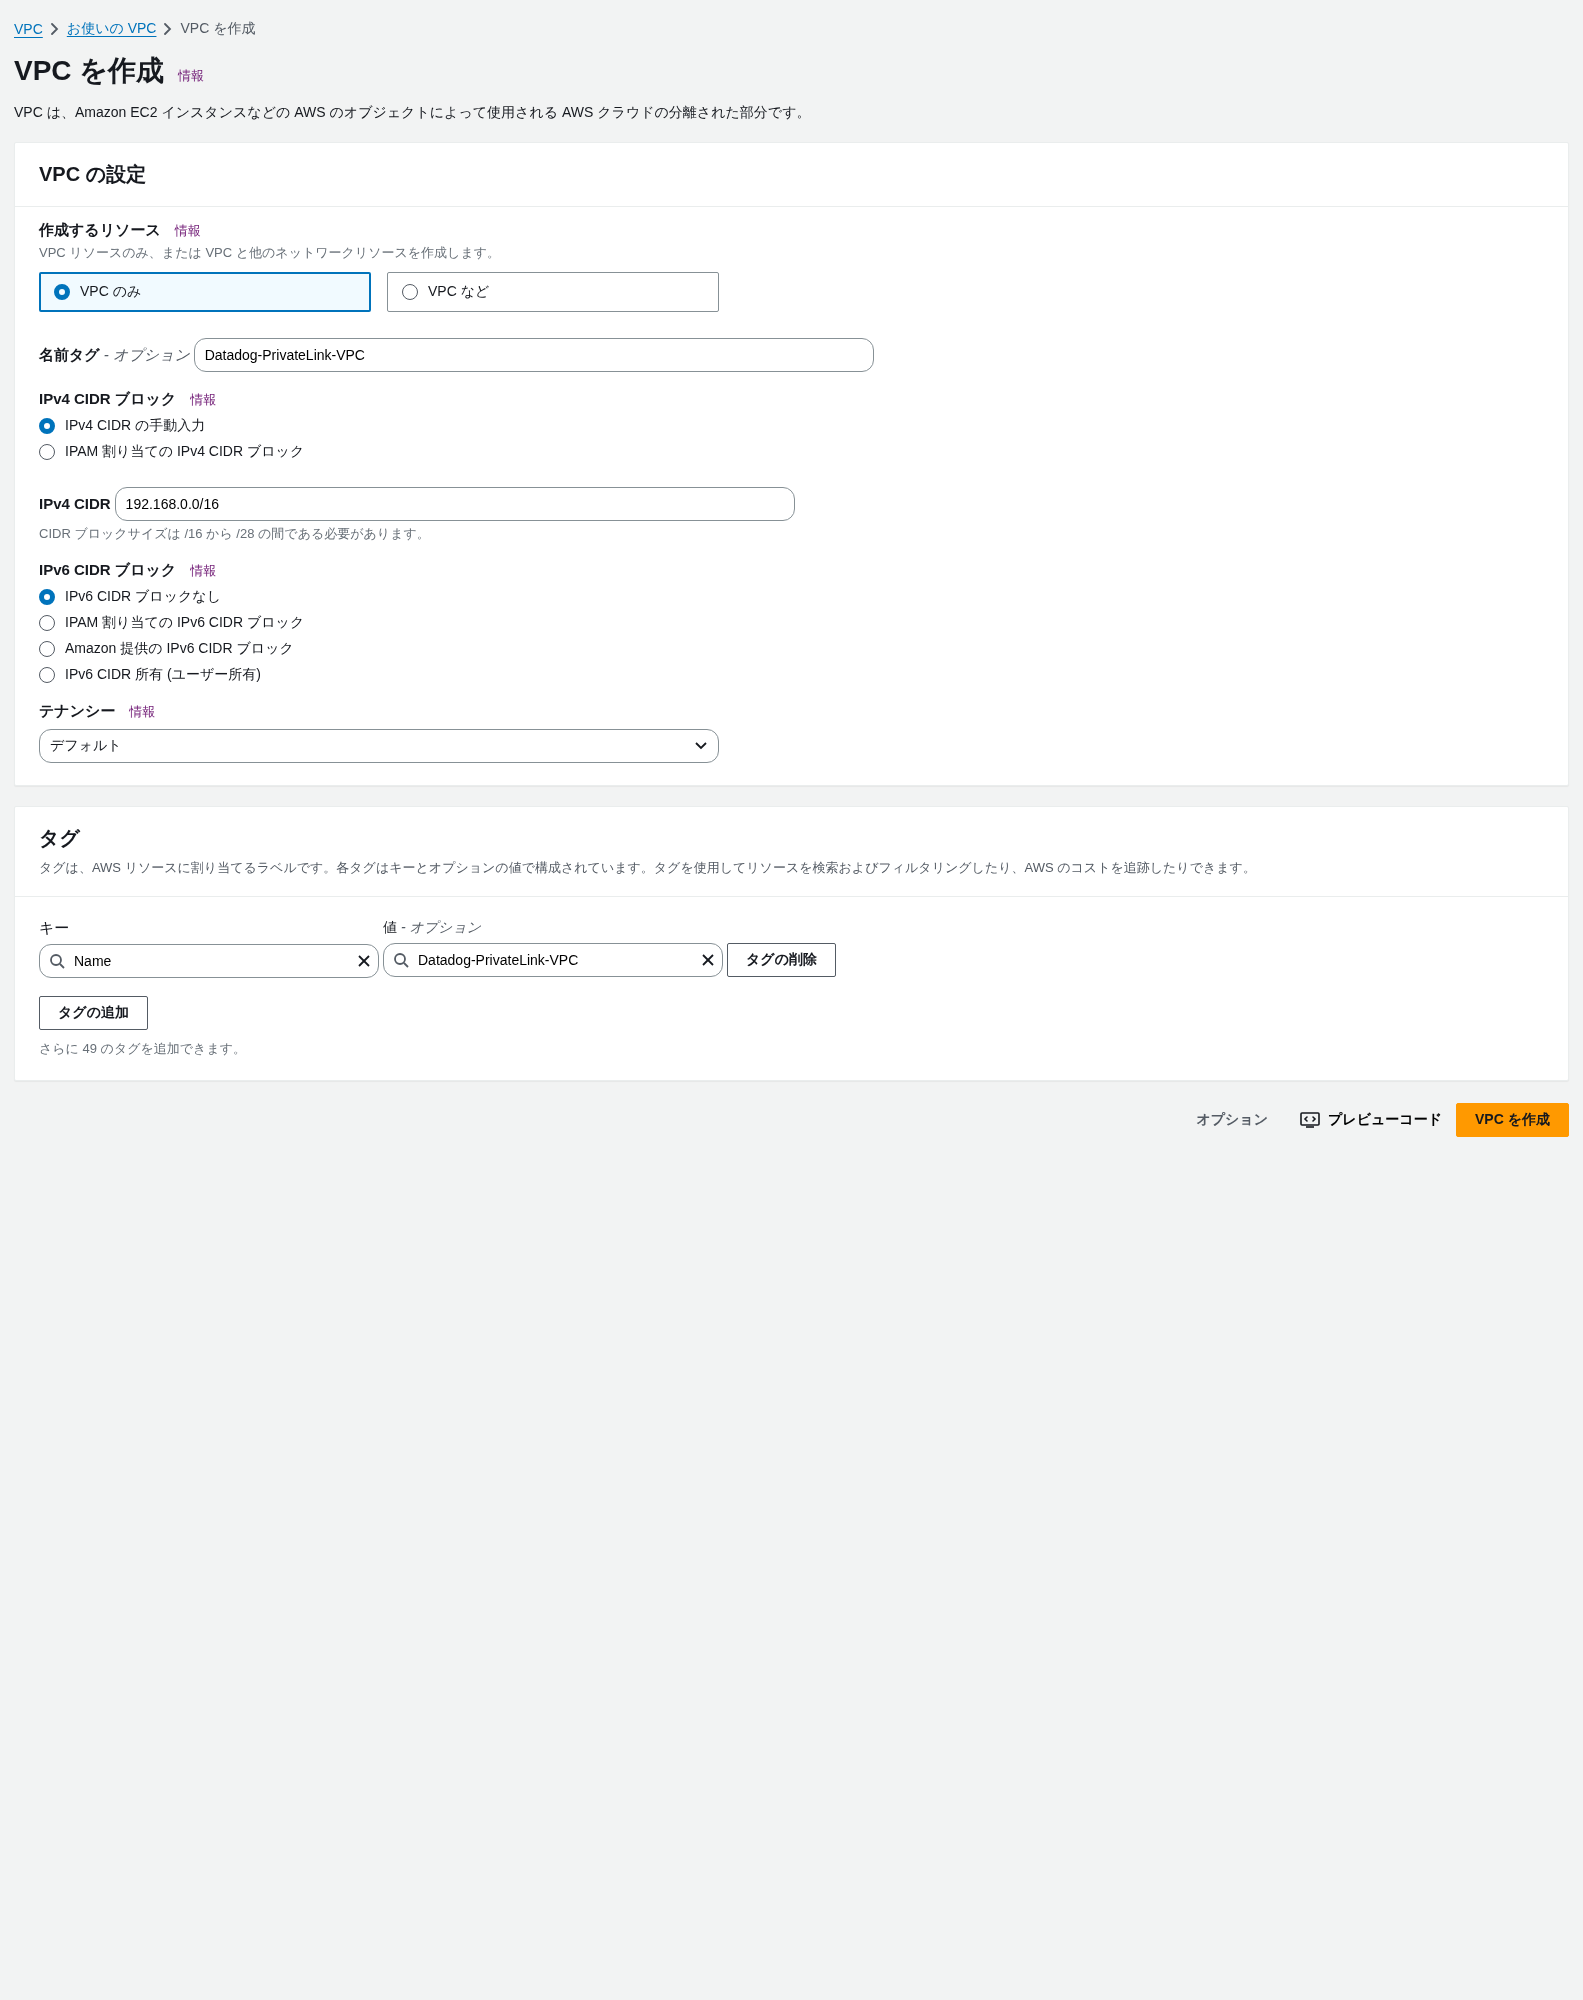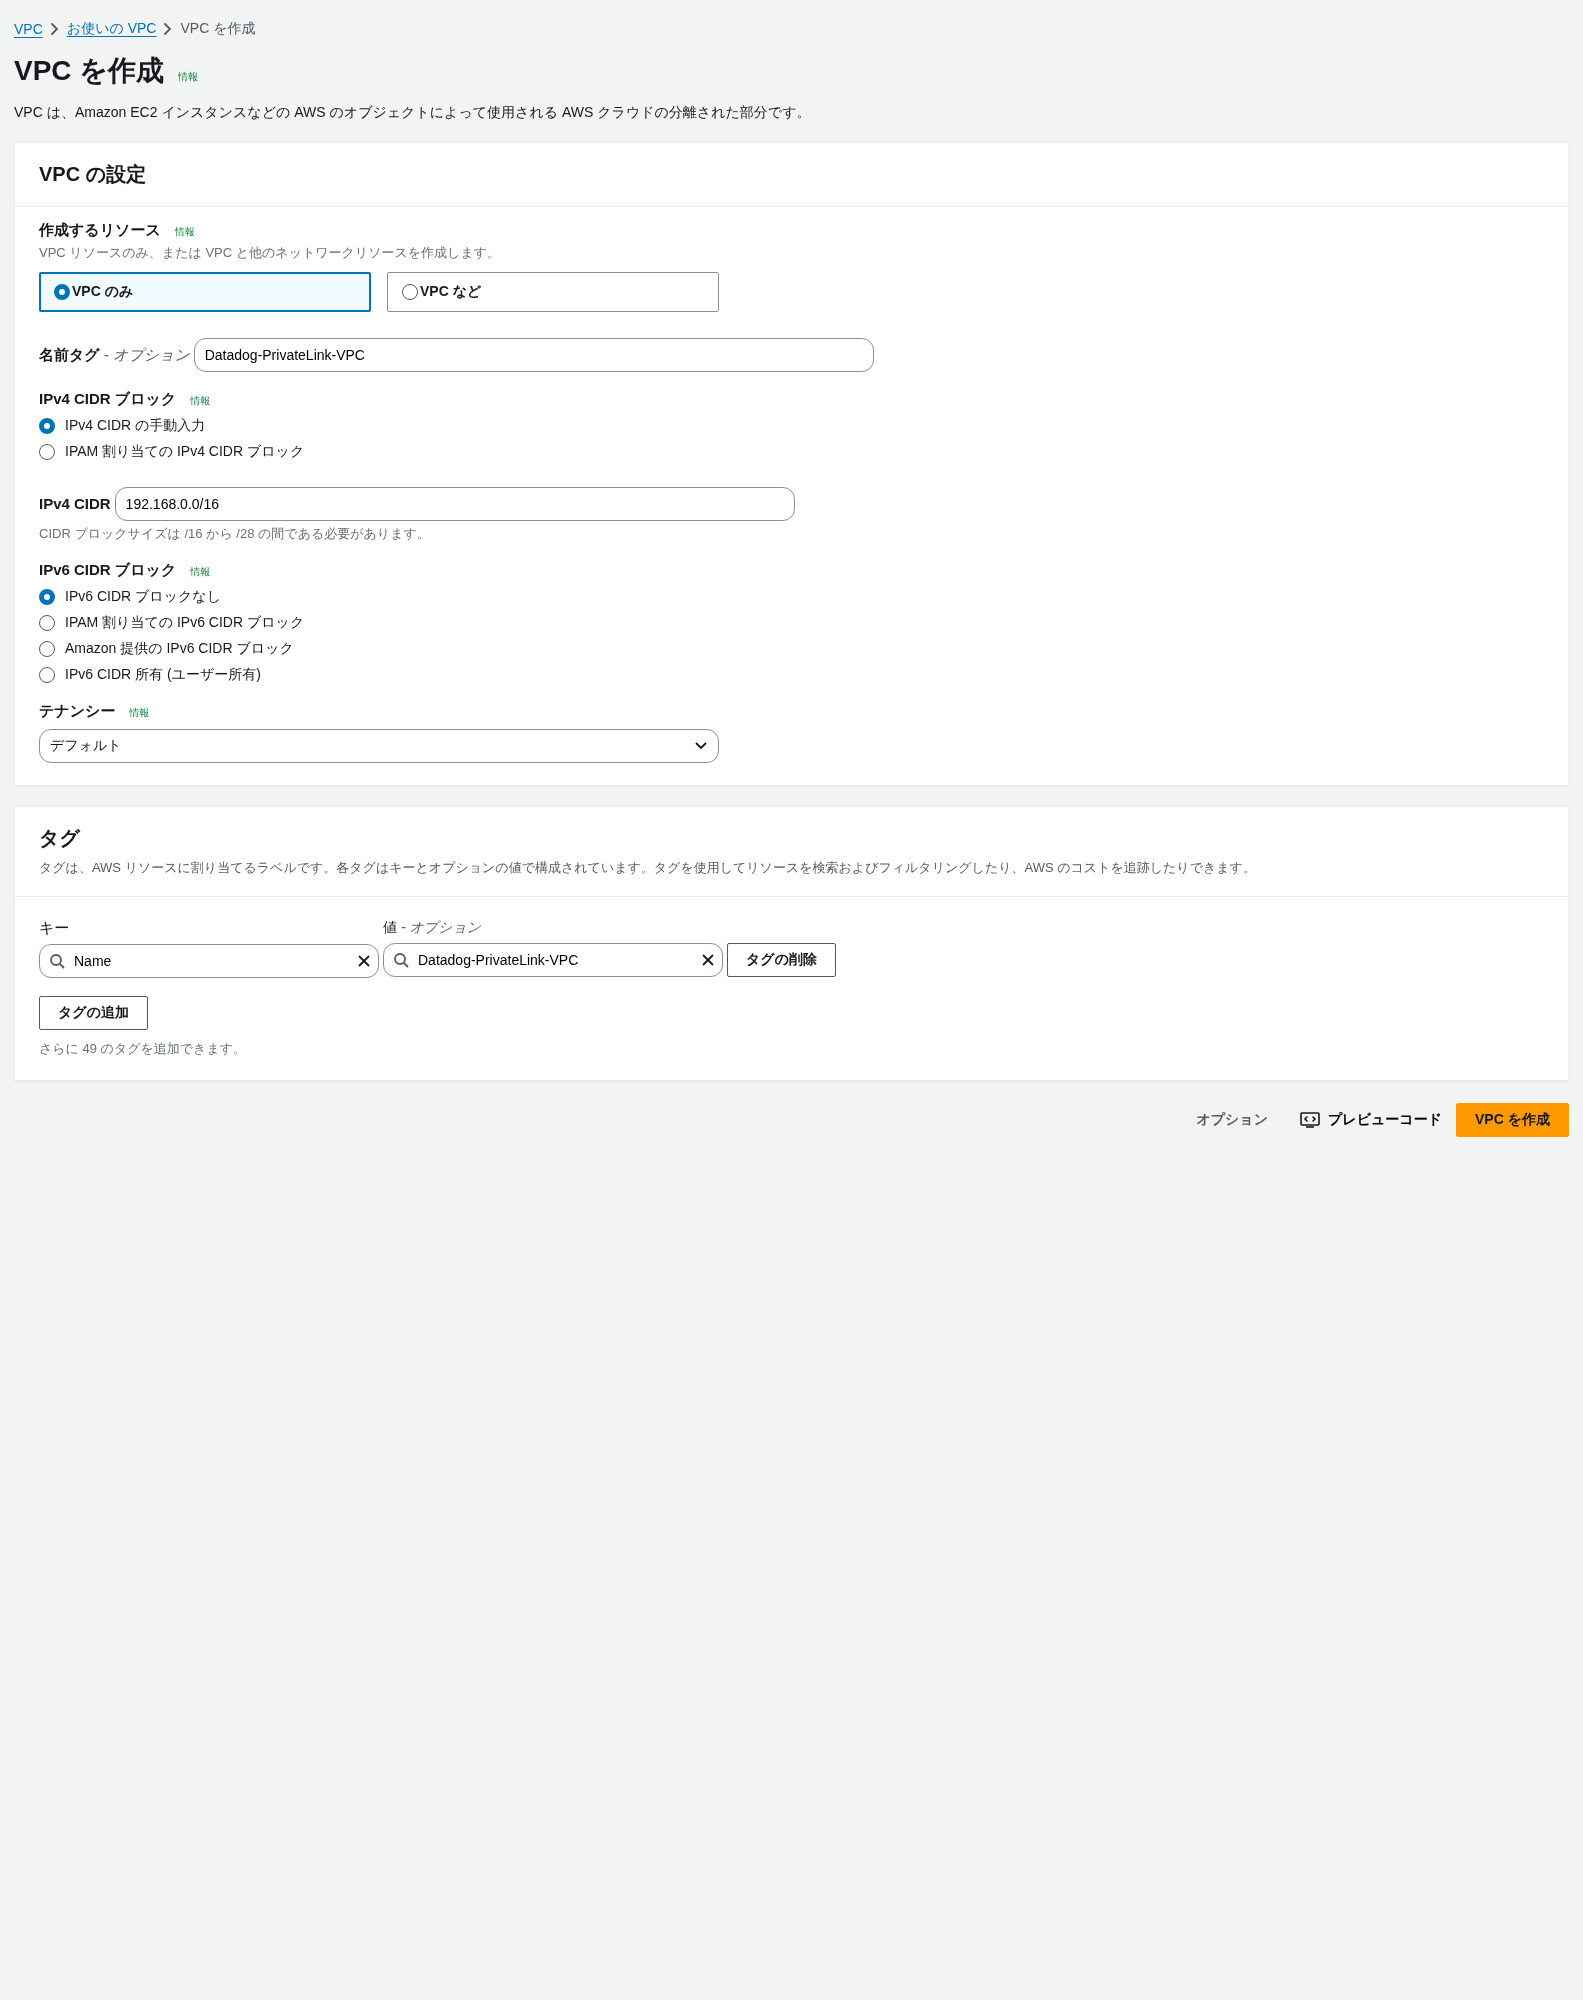--- a/index.html
+++ b/index.html
@@ -9,21 +9,21 @@
     color: #16191f;
     font-size: 14px;
     padding: 20px 14px;
   }
   a { color: #0073bb; text-decoration: none; }
   a.underline { text-decoration: underline; text-underline-offset: 3px; }
   .breadcrumb { display: flex; align-items: center; gap: 8px; margin-bottom: 14px; font-size: 14px; }
   .breadcrumb .sep { color: #545b64; }
   .breadcrumb .current { color: #545b64; }
   h1 { font-size: 28px; font-weight: 700; display: inline-block; margin-right: 10px; }
-  .info-link { font-size: 10px; color: #15803d; font-weight: 400; }
+  .info-link { font-size: 13px; color: #701a75; font-weight: 400; }
   .page-desc { margin-top: 14px; font-size: 14px; color: #16191f; }
   .panel {
     background: #fff;
     border: 1px solid #eaeded;
     border-radius: 2px;
     margin-top: 20px;
     box-shadow: 0 1px 1px rgba(0,0,0,0.05);
   }
   .panel-header { padding: 18px 24px 4px; }
   .panel-header h2 { font-size: 20px; font-weight: 700; }
@@ -34,24 +34,23 @@
   .field-opt { font-style: italic; font-weight: 400; color: #545b64; }
   .field-hint { font-size: 13px; color: #687078; margin-top: 4px; }
   .tile-group { display: flex; gap: 16px; margin-top: 10px; }
   .tile {
     flex: 1;
     border: 1px solid #879196;
     border-radius: 2px;
     padding: 10px 14px;
     display: flex;
     align-items: center;
-    gap: 2px;
+    gap: 10px;
     cursor: pointer;
     background: #fff;
-    font-weight: bold;
   }
   .tile.selected {
     border: 2px solid #0073bb;
     background: #f1faff;
     padding: 9px 13px;
   }
   .radio-icon {
     width: 16px; height: 16px; border-radius: 50%; border: 1px solid #545b64; display: inline-flex; align-items: center; justify-content: center; flex-shrink: 0;
   }
   .radio-icon.checked { border: 5px solid #0073bb; }

